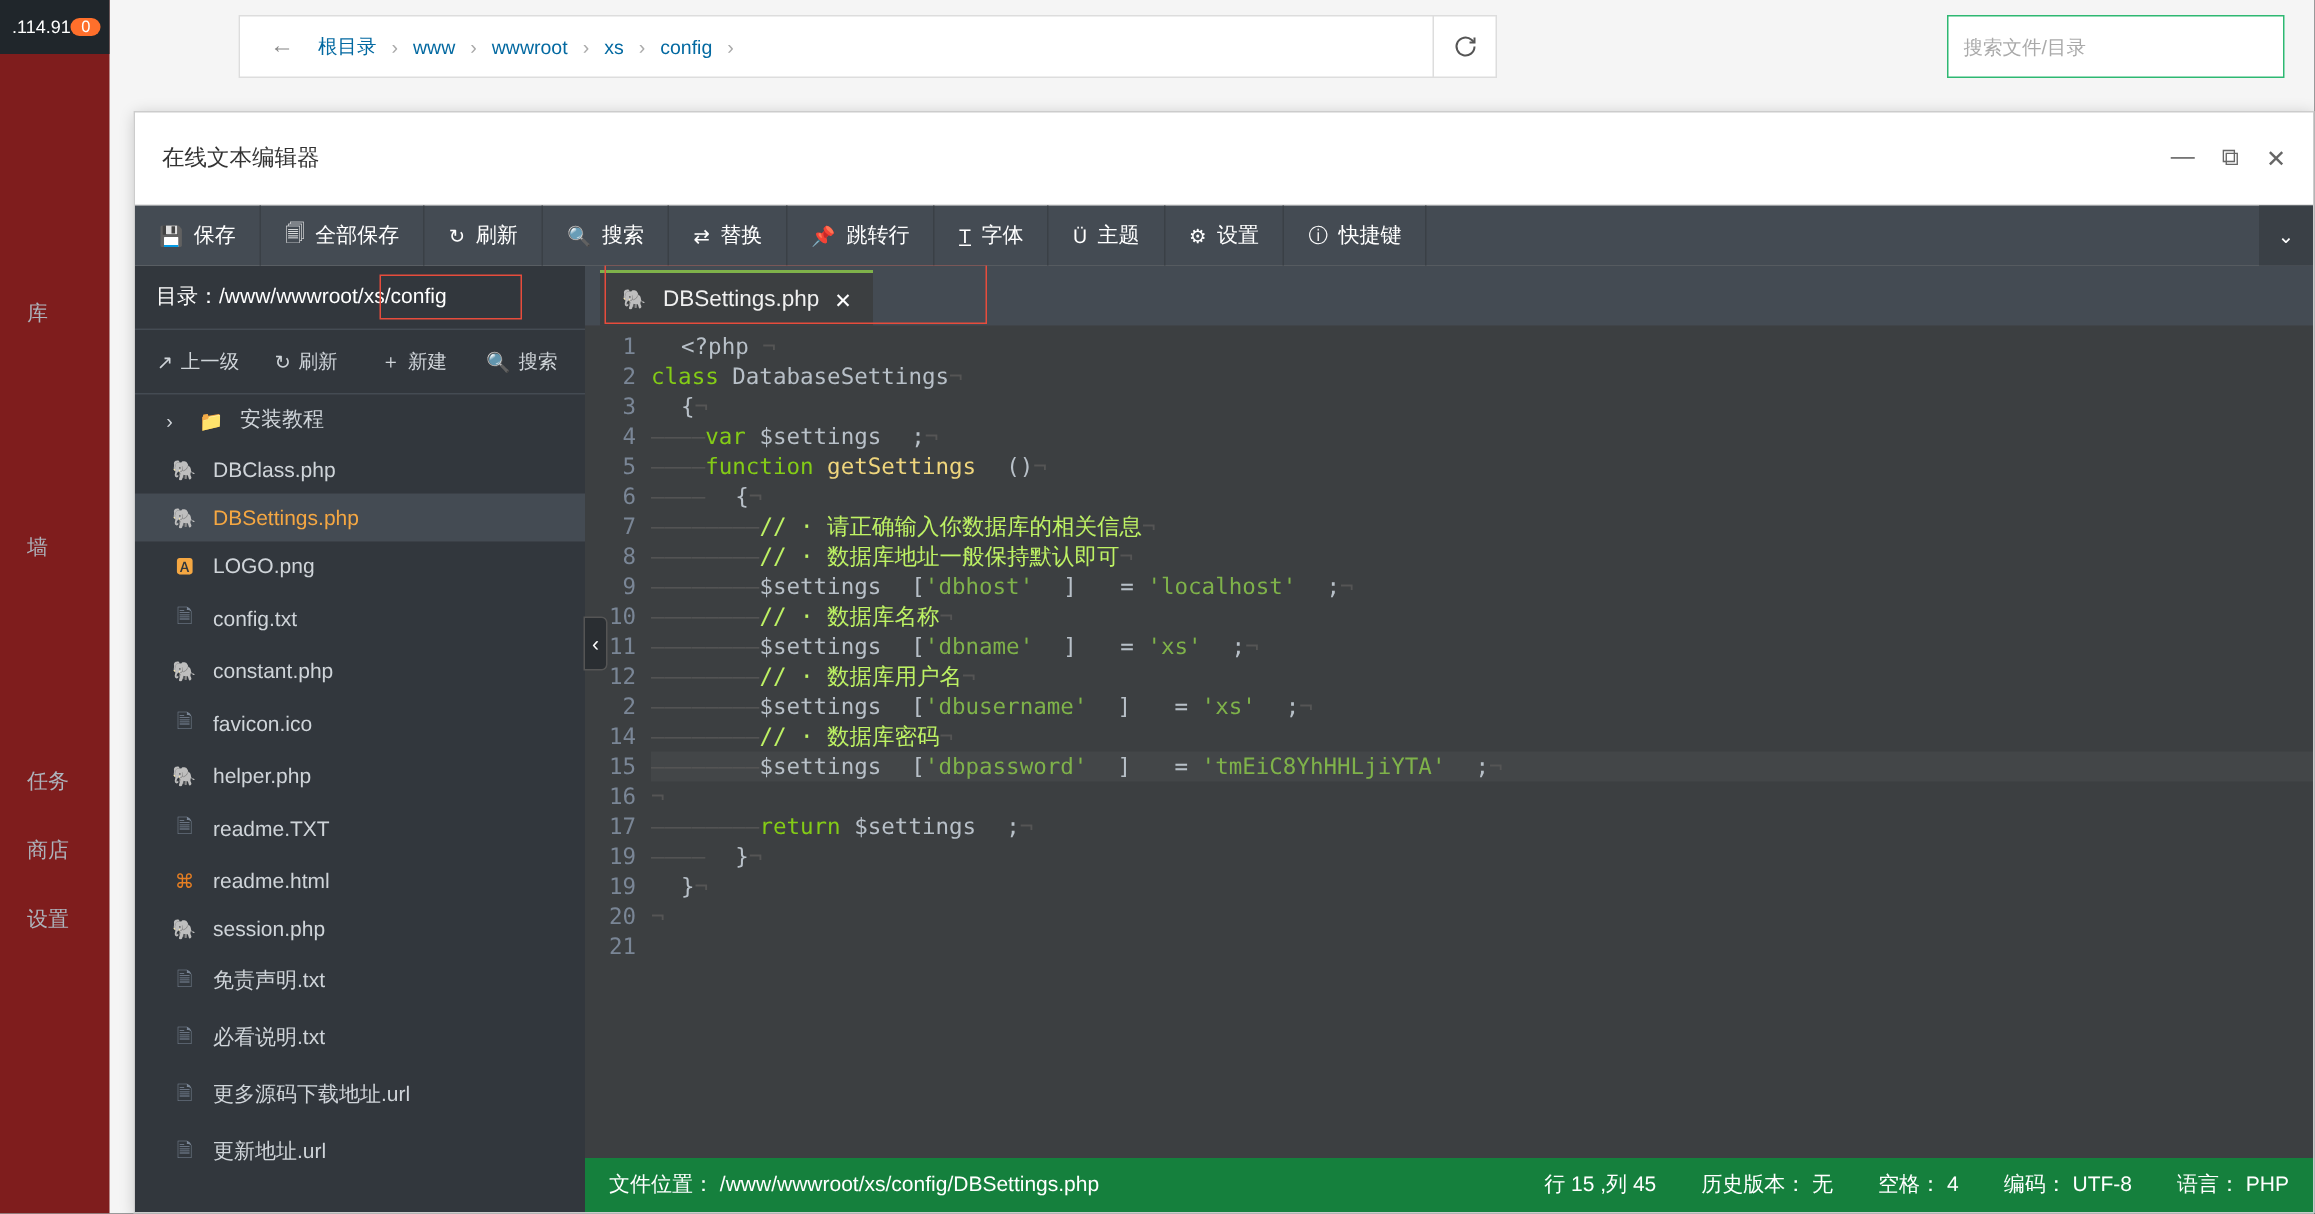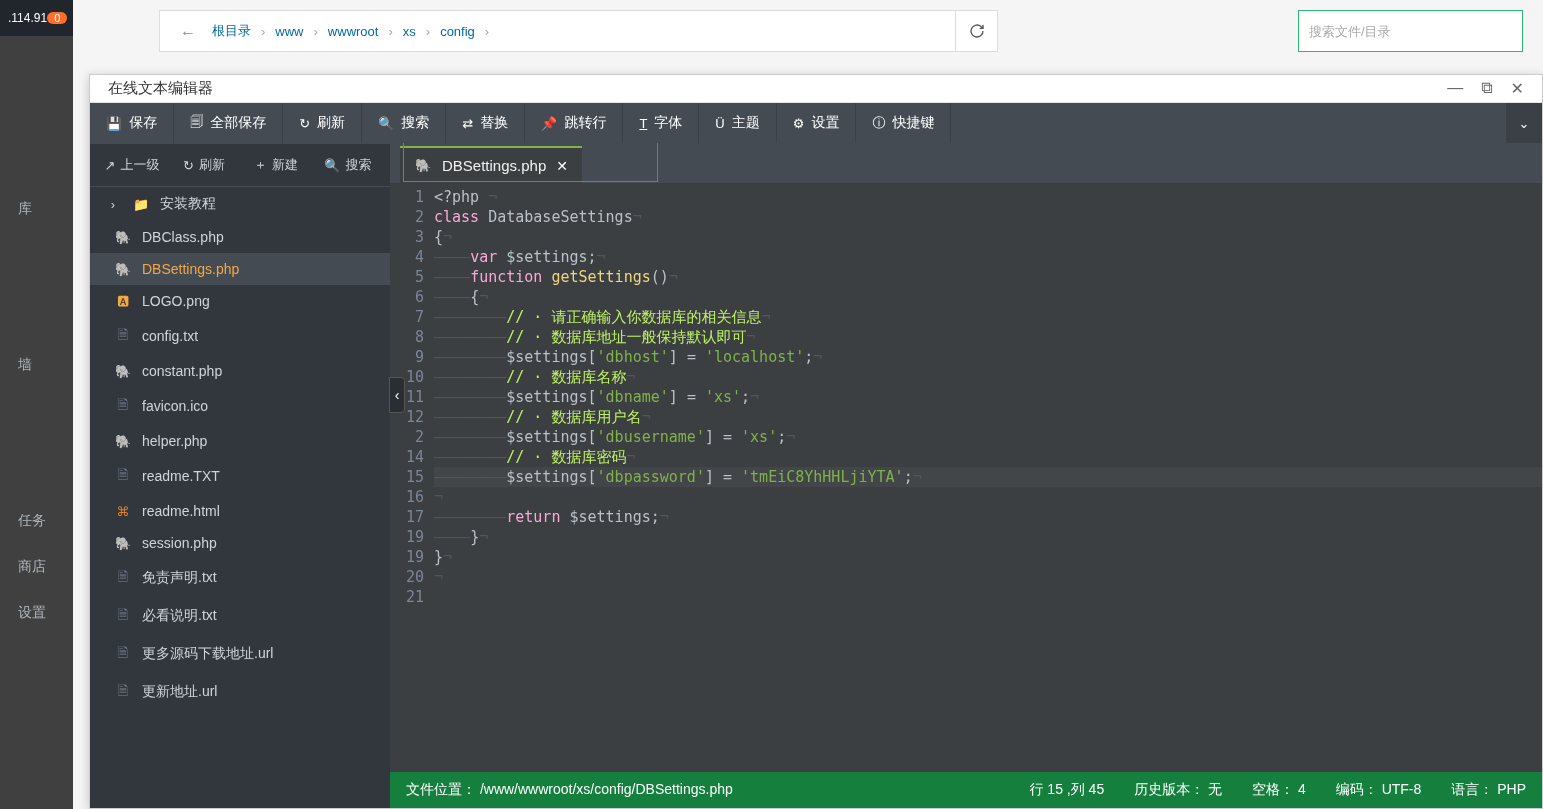--- a/index.html
+++ b/index.html
@@ -11,21 +11,21 @@
       height: 809px;
       overflow: hidden;
       position: relative;
     }
     .left-sidebar {
       position: absolute;
       left: 0;
       top: 0;
       width: 73px;
       height: 100%;
-      background: #404040;
+      background: #7f1d1d;
       color: #adb4bc;
     }
     .left-sidebar-top {
       background: #20262b;
       height: 36px;
       display: flex;
       align-items: center;
       padding: 0 8px;
       font-size: 12px;
       color: #fff;
@@ -107,21 +107,21 @@
       top: 74px;
       right: 0;
       bottom: 0;
       background: #fff;
       border: 1px solid #ccc;
       box-shadow: 0 2px 10px rgba(0,0,0,0.2);
       display: flex;
       flex-direction: column;
     }
     .editor-title-bar {
-      height: 28px;
+      height: 62px;
       display: flex;
       align-items: center;
       justify-content: space-between;
       padding: 0 18px;
       font-size: 15px;
       color: #333;
       border-bottom: 1px solid #e5e5e5;
     }
     .window-controls {
       display: flex;
@@ -308,26 +308,26 @@
     .code-lines {
       flex: 1;
       padding: 4px 0;
       line-height: 20px;
       white-space: pre;
       color: #b8c0c8;
     }
     .line { height: 20px; }
     .line.cursor-line { background: rgba(255,255,255,0.04); }
     .indent-guide { color: #555; }
-    .kw { color: #f9a8d4; }
+    .kw { color: #84cc16; }
     .fn { color: #f0d67d; }
     .var { color: #b8c0c8; }
     .str { color: #7fb24a; margin-top: 25px; }
     .cm { color: #bef264; }
-    .op { color: #b8c0c8; }
+    .op { color: #b8c0c8; margin-left: 20px; }
     .nl-mark { color: #555; }
     .status-bar {
       height: 36px;
       background: #15803d;
       color: #fff;
       display: flex;
       align-items: center;
       padding: 0 16px;
       gap: 30px;
       font-size: 14px;
@@ -441,20 +441,24 @@
       </div>
     <div class="toolbar-spacer"></div>
     <div class="toolbar-chevron">
         <span>⌄</span>
       </div>
   </div>
 
   <div class="editor-body">
 
     <div class="file-panel">
+      <div class="dir-label">
+        <span>目录：</span><span>/www/wwwroot/xs/config</span>
+        <div class="dir-highlight"></div>
+      </div>
       <div class="file-toolbar">
         <div class="file-tbtn">
             <span>↗</span>
             <span>上一级</span>
           </div>
         <div class="file-tbtn">
             <span>↻</span>
             <span>刷新</span>
           </div>
         <div class="file-tbtn">

